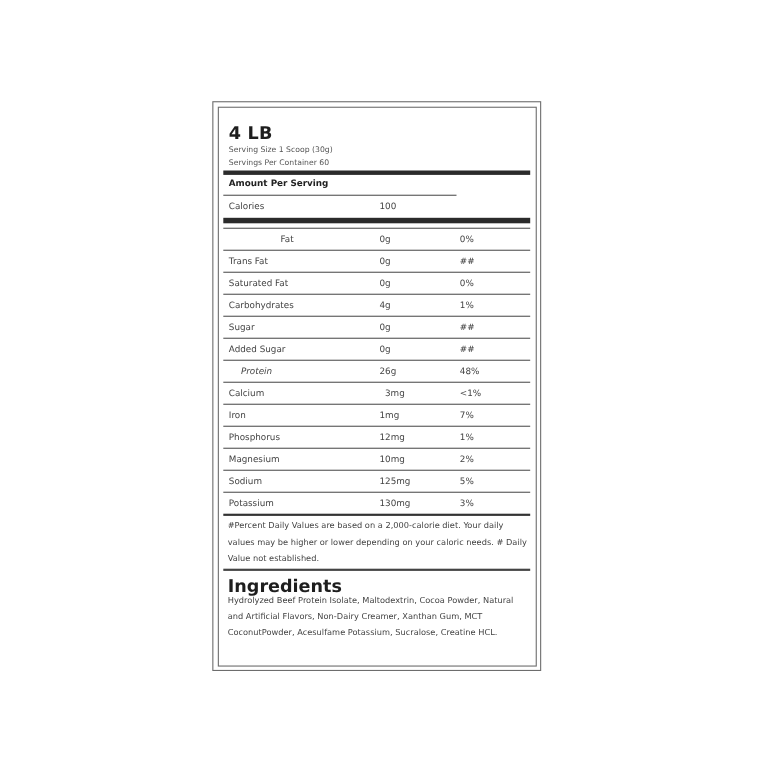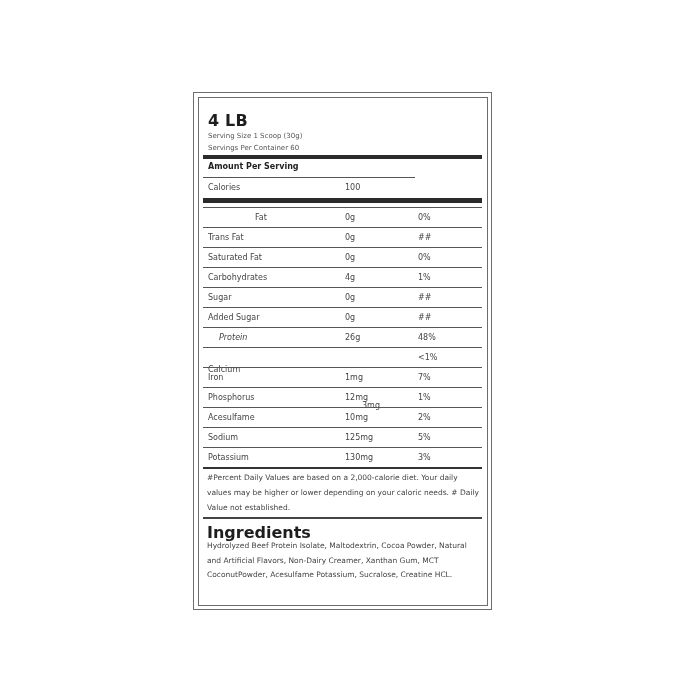--- a/index.html
+++ b/index.html
@@ -166,39 +166,39 @@
         <div class="cell" style="left:215px;top:216px;">##</div>
         <div class="line" style="top: 230px;"></div>
       </div>
       <div>
         <div class="cell" style="left:16px;top:236px;font-style:italic;">Protein</div>
         <div class="cell" style="left:142px;top:236px;">26g</div>
         <div class="cell" style="left:215px;top:236px;">48%</div>
         <div class="line" style="top: 250px;"></div>
       </div>
       <div>
-        <div class="cell" style="left:5px;top:256px;margin-top:12px;">Calcium</div>
-        <div class="cell" style="left:159px;top:256px;margin-top:48px;">3mg</div>
+        <div class="cell" style="left:5px;top:256px;">Calcium</div>
+        <div class="cell" style="left:147px;top:256px;">3mg</div>
         <div class="cell" style="left:215px;top:256px;">&lt;1%</div>
         <div class="line" style="top: 270px;"></div>
       </div>
       <div>
         <div class="cell" style="left:5px;top:276px;">Iron</div>
         <div class="cell" style="left:142px;top:276px;">1mg</div>
         <div class="cell" style="left:215px;top:276px;">7%</div>
         <div class="line" style="top: 290px;"></div>
       </div>
       <div>
         <div class="cell" style="left:5px;top:296px;">Phosphorus</div>
         <div class="cell" style="left:142px;top:296px;">12mg</div>
         <div class="cell" style="left:215px;top:296px;">1%</div>
         <div class="line" style="top: 310px;"></div>
       </div>
       <div>
-        <div class="cell" style="left:5px;top:316px;">Acesulfame</div>
+        <div class="cell" style="left:5px;top:316px;">Magnesium</div>
         <div class="cell" style="left:142px;top:316px;">10mg</div>
         <div class="cell" style="left:215px;top:316px;">2%</div>
         <div class="line" style="top: 330px;"></div>
       </div>
       <div>
         <div class="cell" style="left:5px;top:336px;">Sodium</div>
         <div class="cell" style="left:142px;top:336px;">125mg</div>
         <div class="cell" style="left:215px;top:336px;">5%</div>
         <div class="line" style="top: 350px;"></div>
       </div>

